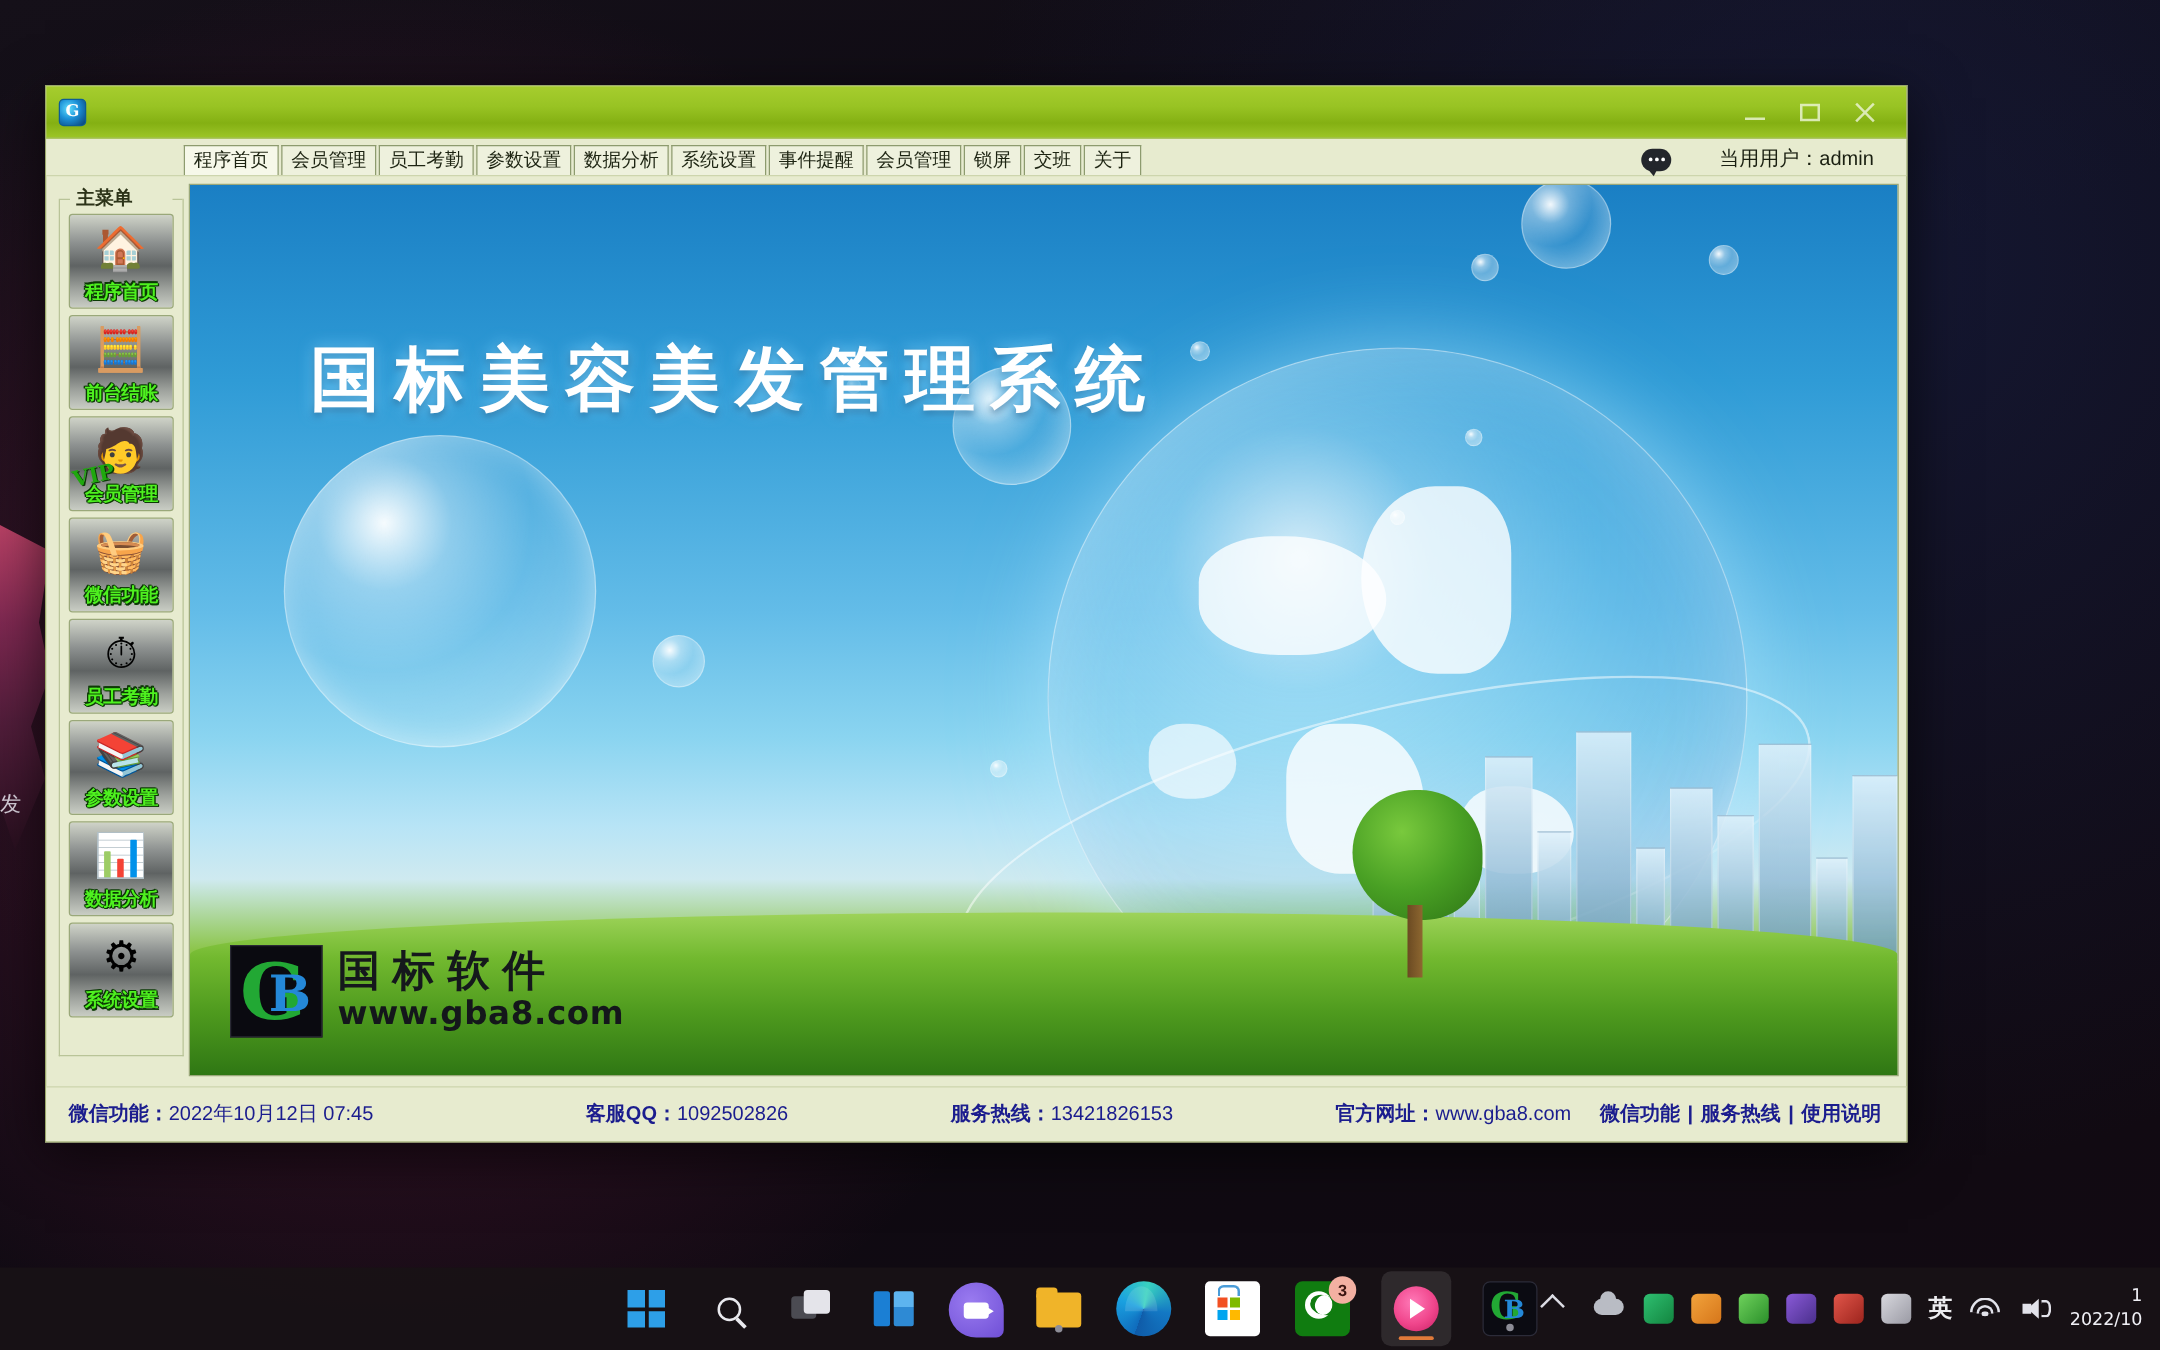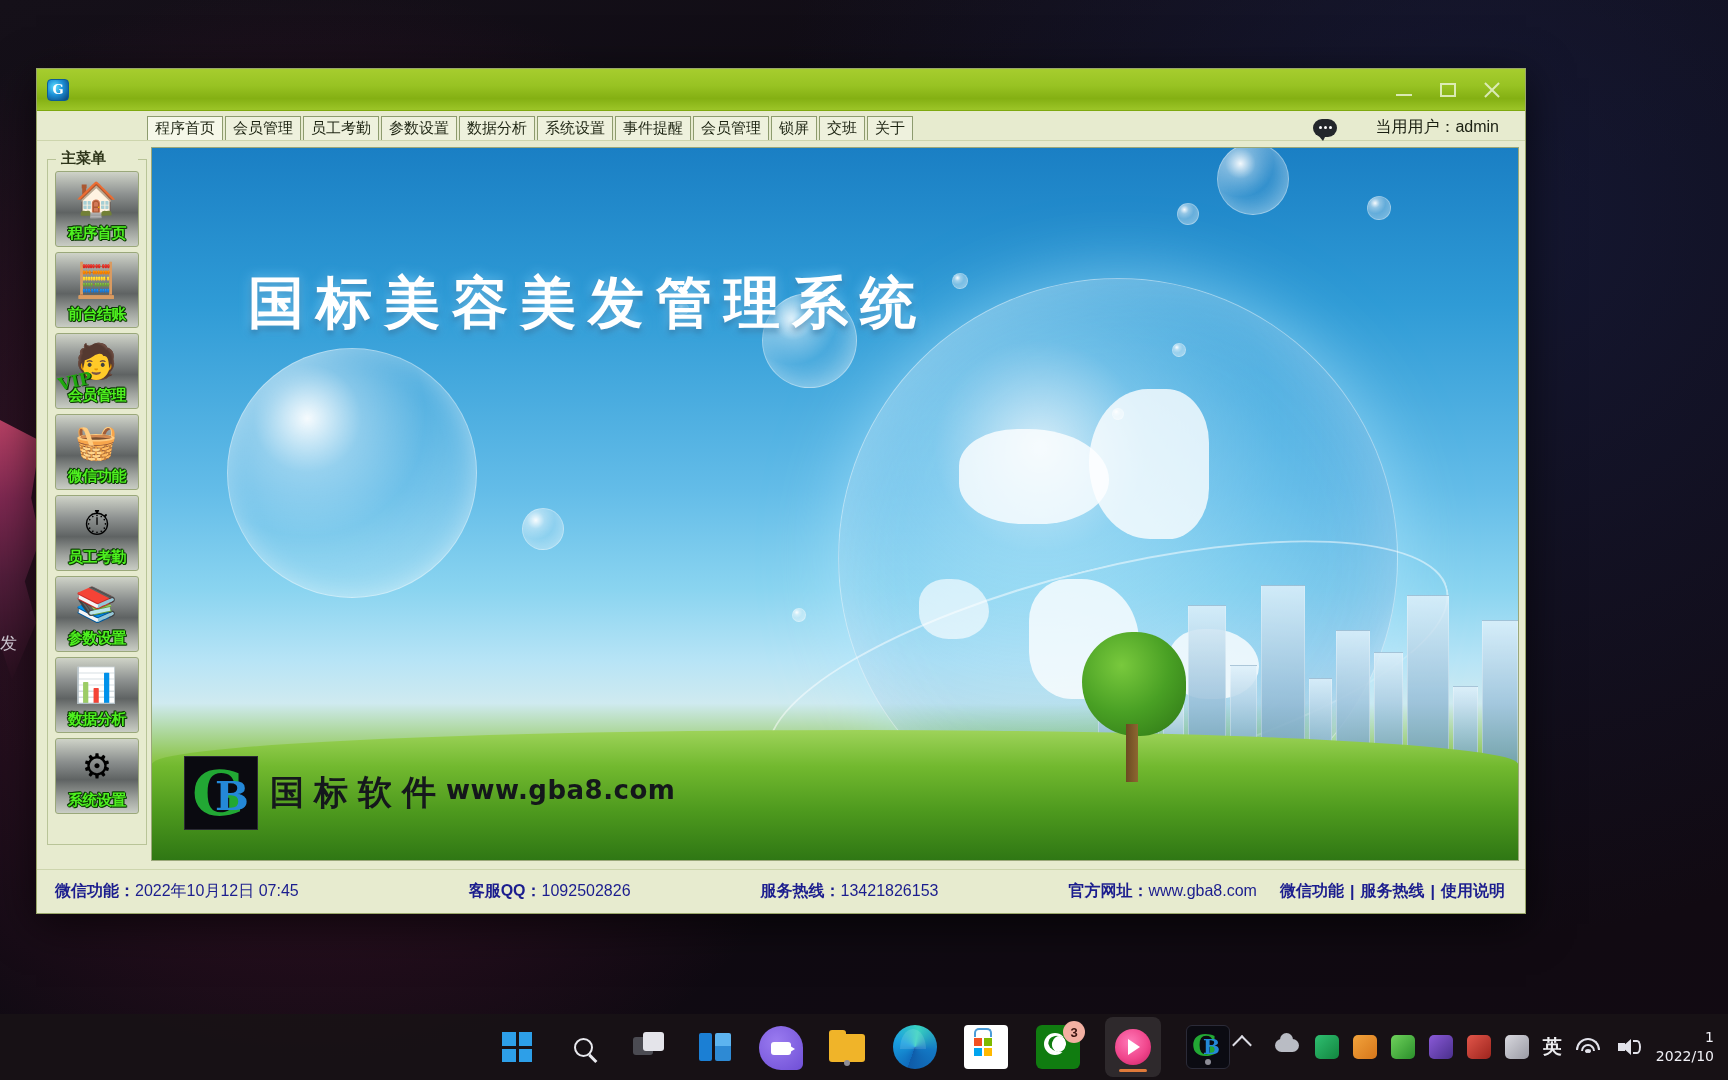--- a/index.html
+++ b/index.html
@@ -234,21 +234,21 @@
     border: 1px solid #2a2a34;
   }
   #gb-mark .g {
     position: absolute; left: 7px; top: 6px; font-size: 62px; line-height: 62px;
     color: #22a834; font-weight: bold; font-family: "DejaVu Serif", serif;
   }
   #gb-mark .b {
     position: absolute; left: 30px; top: 19px; font-size: 40px; line-height: 40px;
     color: #2488d8; font-weight: bold; font-family: "DejaVu Serif", serif;
   }
-  #gb-text { display: flex; flex-direction: row; }
+  #gb-text { display: flex; flex-direction: column; }
   #gb-cn {
     font-size: 34px; font-weight: bold; color: #15181c; letter-spacing: 10px;
     font-family: "DejaVu Serif", serif; line-height: 1.05;
   }
   #gb-url {
     font-size: 26px; font-weight: bold; color: #14171b; letter-spacing: .5px;
     font-family: "DejaVu Sans", sans-serif;
   }
 
   

